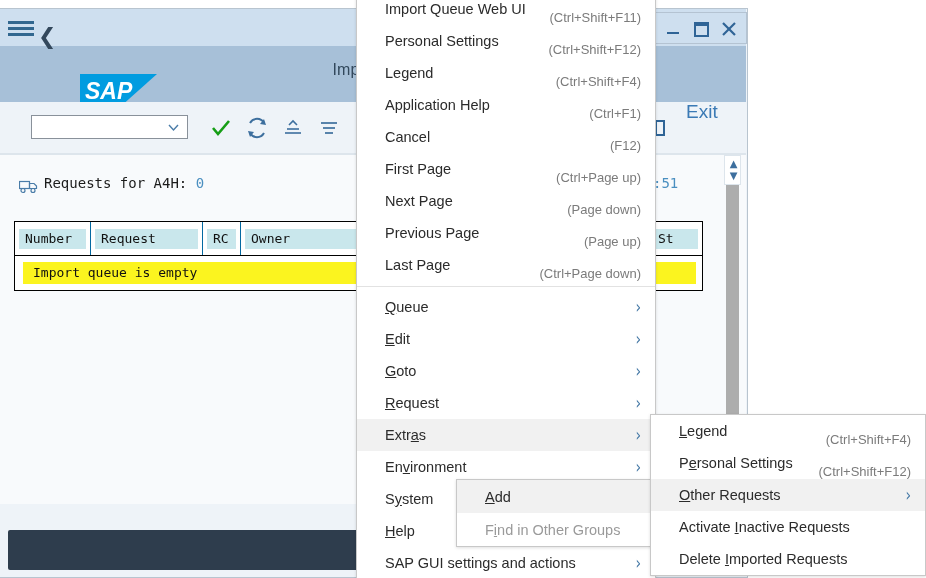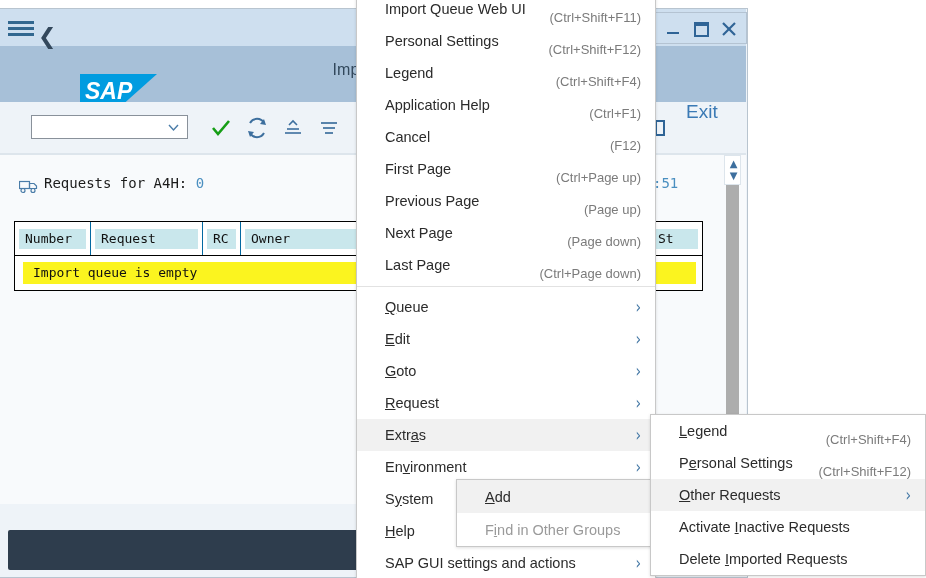--- a/index.html
+++ b/index.html
@@ -370,26 +370,26 @@
     </div>
     <div class="mi">
       <span class="lbl">Cancel</span>
       <span class="accel">(F12)</span>
     </div>
     <div class="mi">
       <span class="lbl">First Page</span>
       <span class="accel">(Ctrl+Page up)</span>
     </div>
     <div class="mi">
+      <span class="lbl">Next Page</span>
+      <span class="accel">(Page down)</span>
+    </div>
+    <div class="mi">
       <span class="lbl">Previous Page</span>
       <span class="accel">(Page up)</span>
-    </div>
-    <div class="mi">
-      <span class="lbl">Next Page</span>
-      <span class="accel">(Page down)</span>
     </div>
     <div class="mi">
       <span class="lbl">Last Page</span>
       <span class="accel">(Ctrl+Page down)</span>
     </div>
 
     <div class="sep"></div>
 
     <div class="mi">
       <span class="lbl"><u>Q</u>ueue</span>

